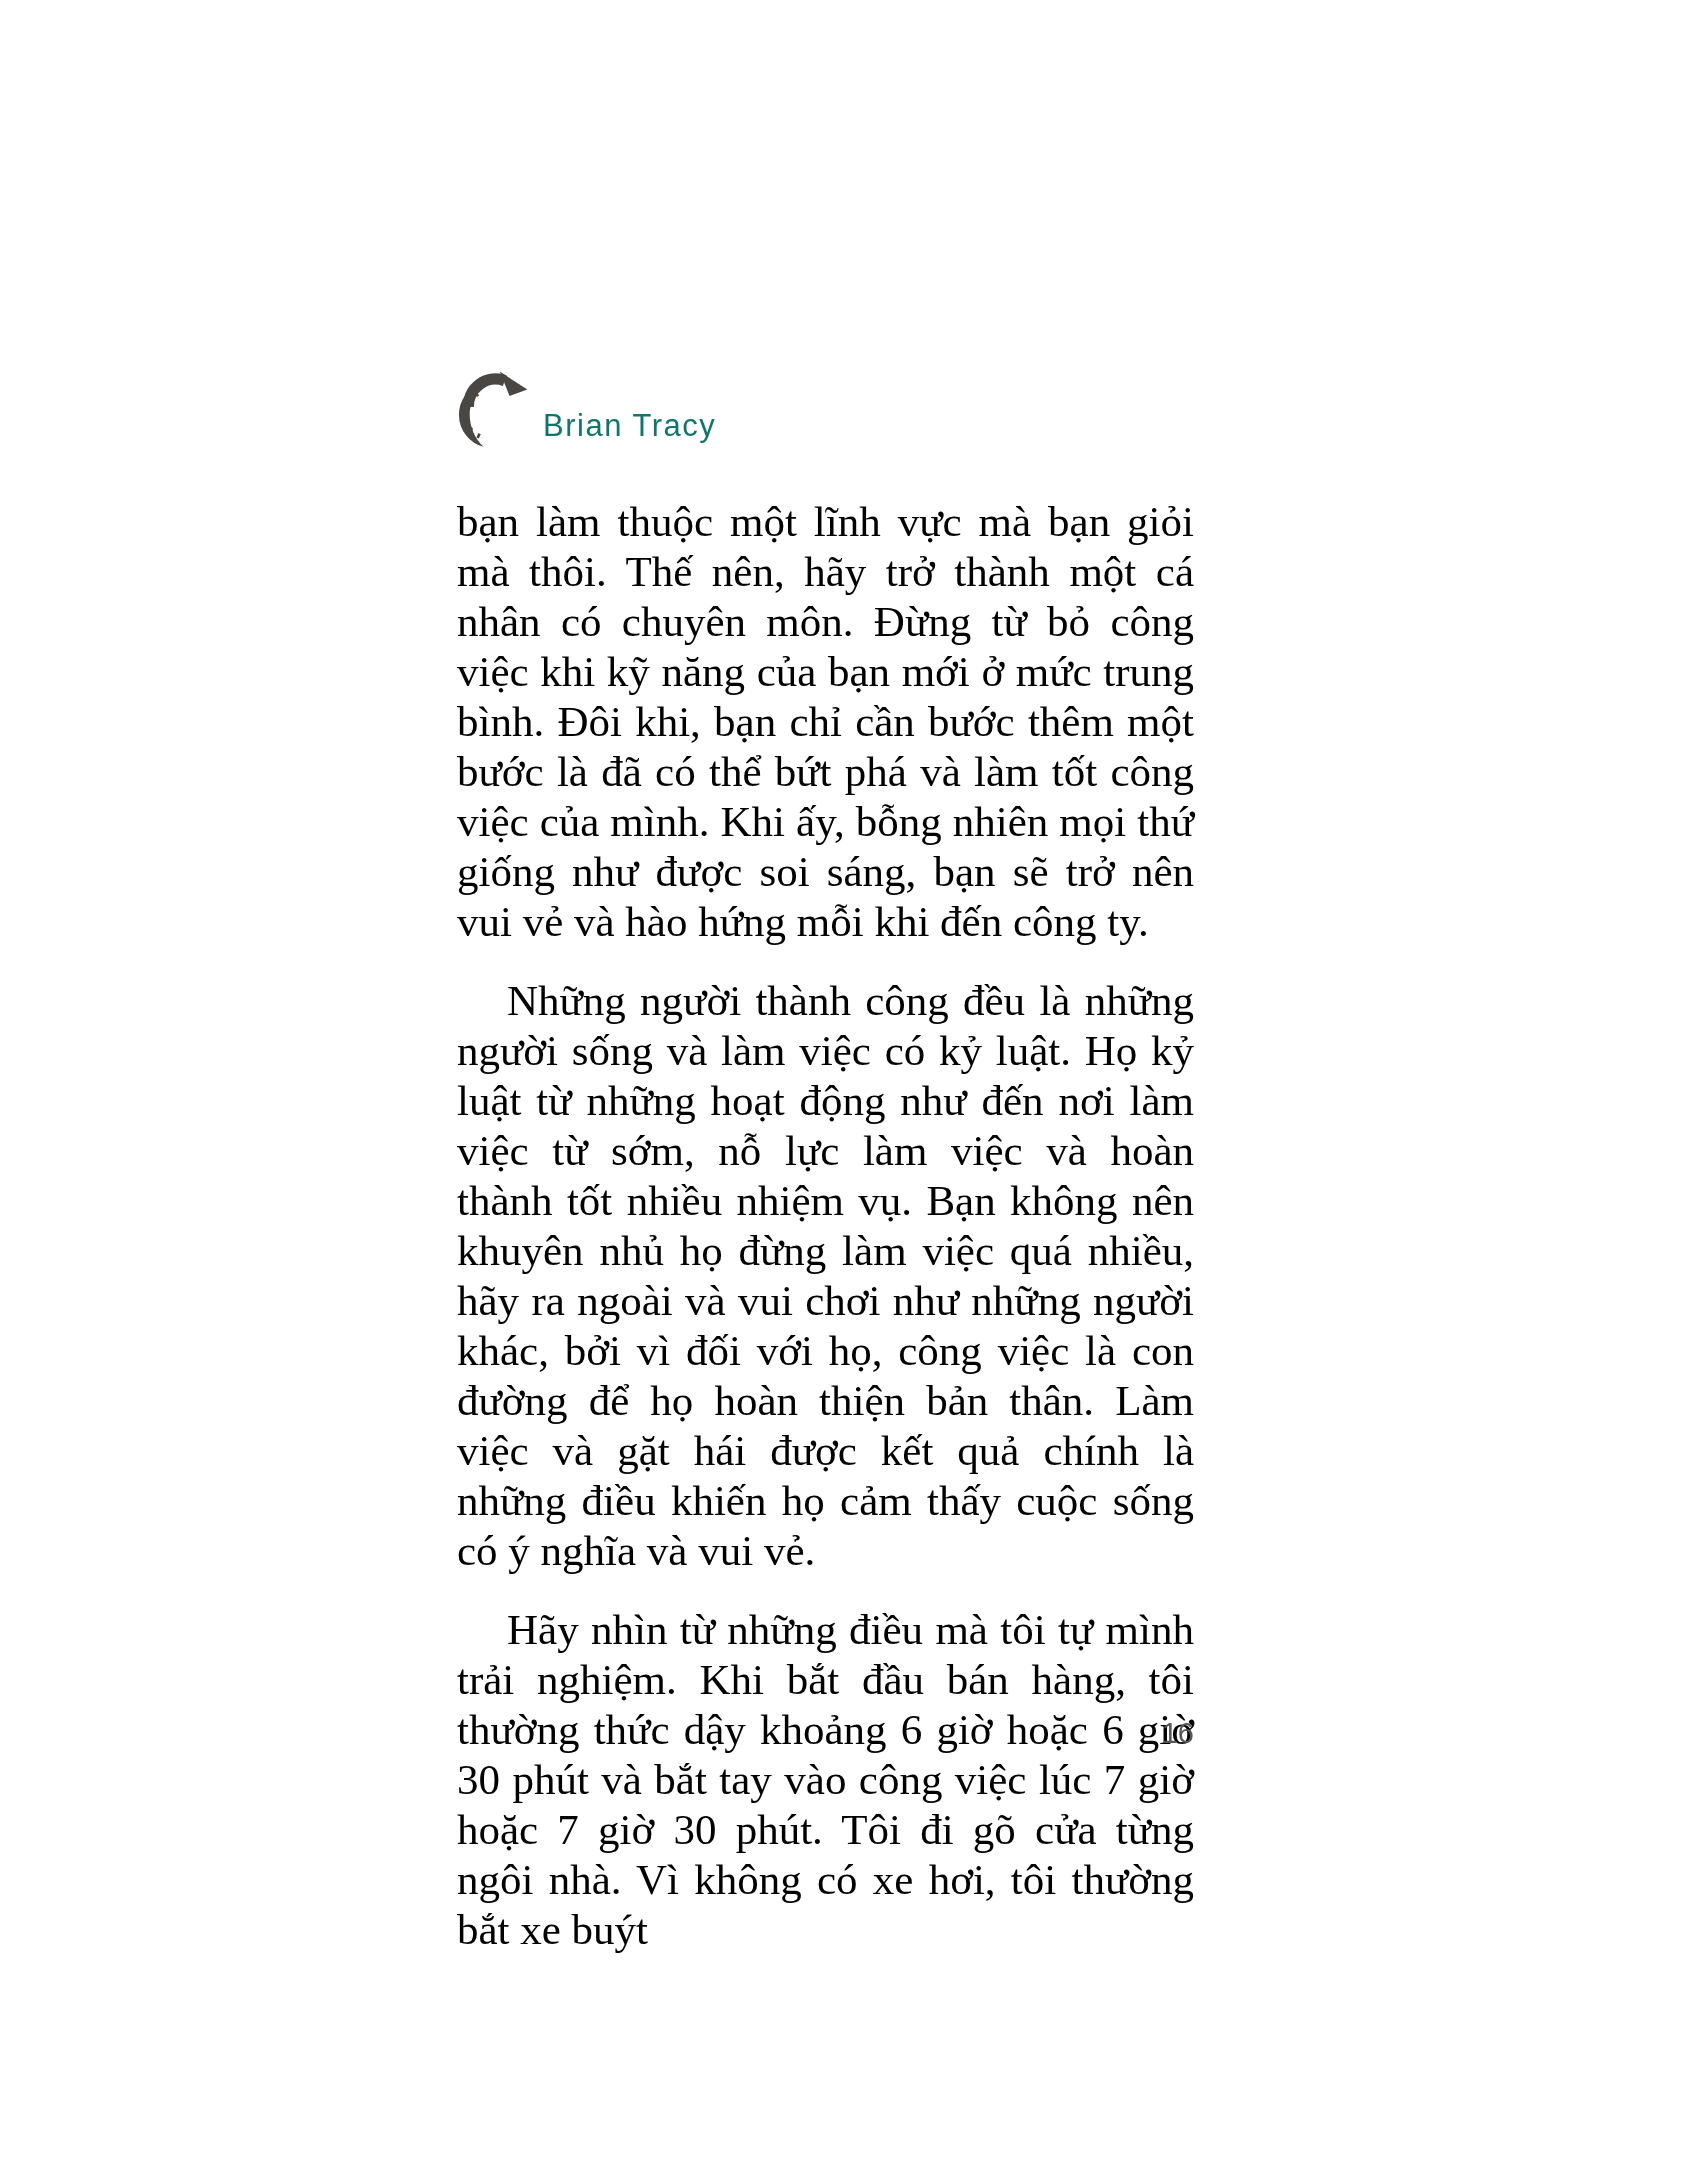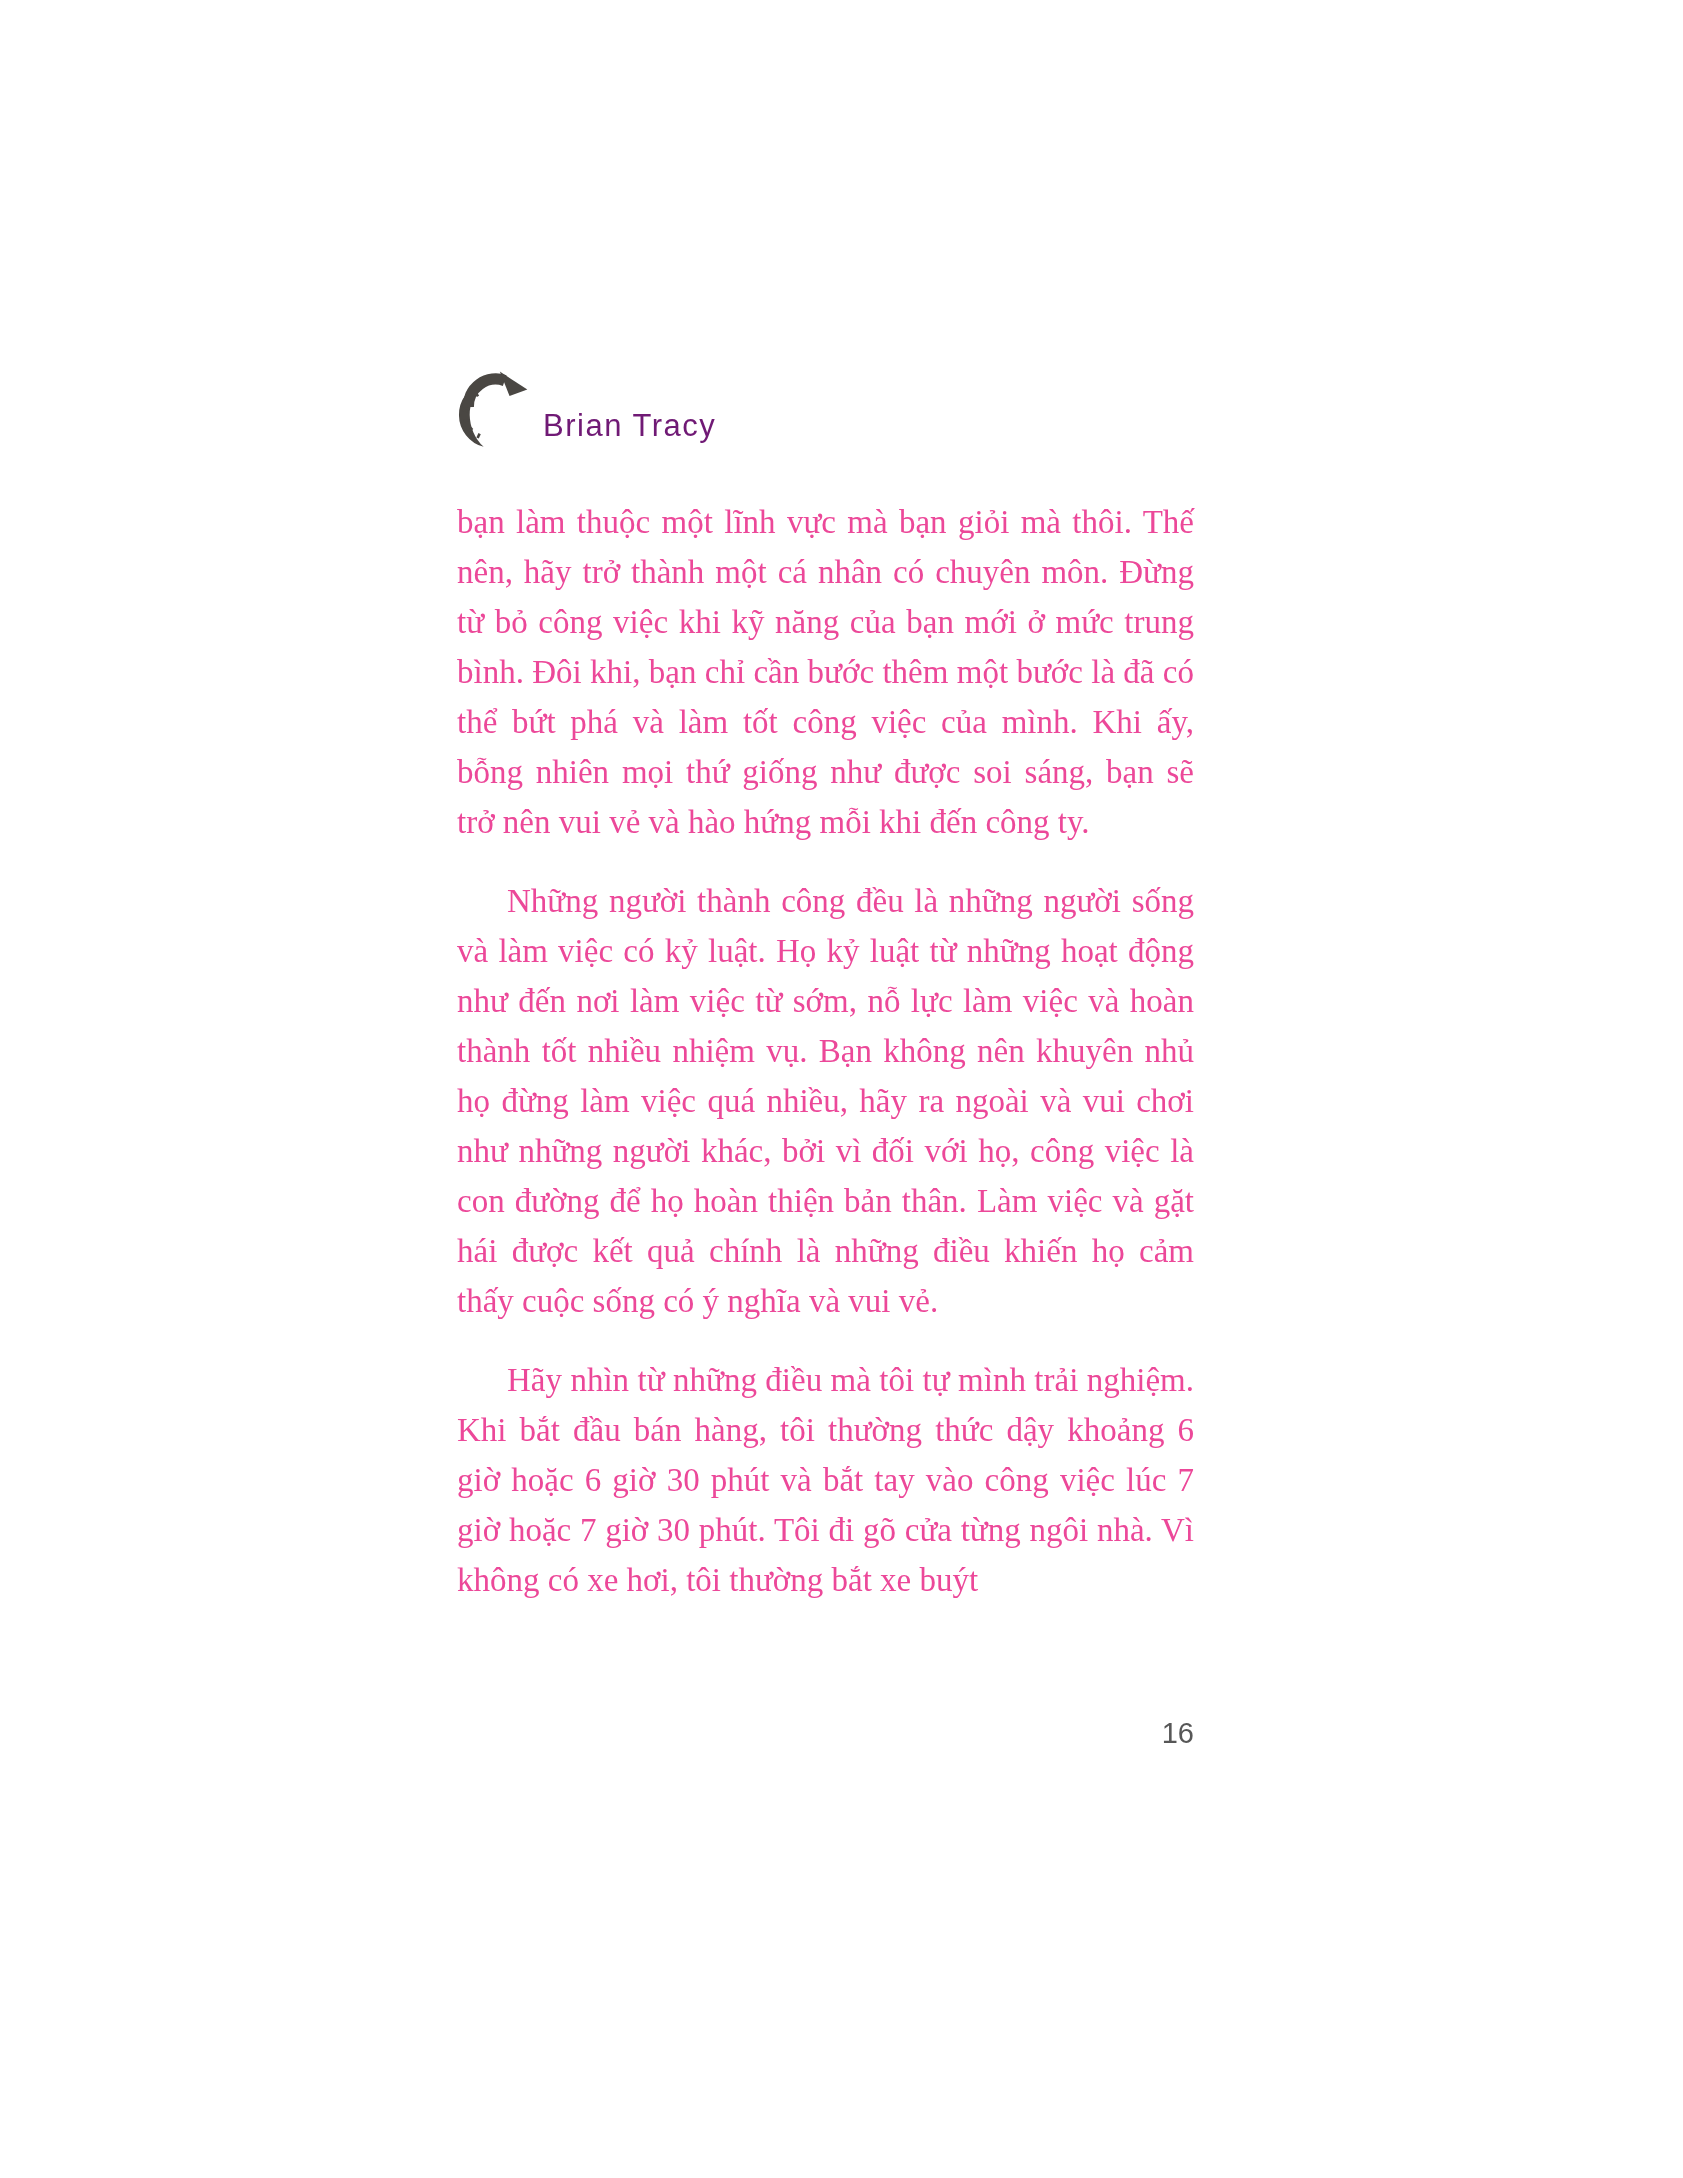--- a/index.html
+++ b/index.html
@@ -18,33 +18,33 @@
     top: 370px;
     display: flex;
     align-items: center;
     gap: 12px;
   }
   .logo svg { width: 85px; height: 89px; display: block; }
   .logo-text {
     font-family: "Liberation Sans", sans-serif;
     font-size: 31px;
     font-weight: 400;
-    color: #701a75;
+    color: #0f766e;
     letter-spacing: 1.5px;
     padding-top: 22px;
   }
   
   .text-block {
     position: absolute;
     left: 457px;
     top: 497px;
     width: 737px;
-    font-size: 33px;
+    font-size: 43px;
     line-height: 50px;
-    color: #ec4899;
+    color: #000000;
     text-align: justify;
   }
   .para { margin: 0; }
   .para + .para { margin-top: 29px; }
   .para.indent { text-indent: 50px; }
   
   .page-number {
     position: absolute;
     left: 457px;
     top: 1717px;

